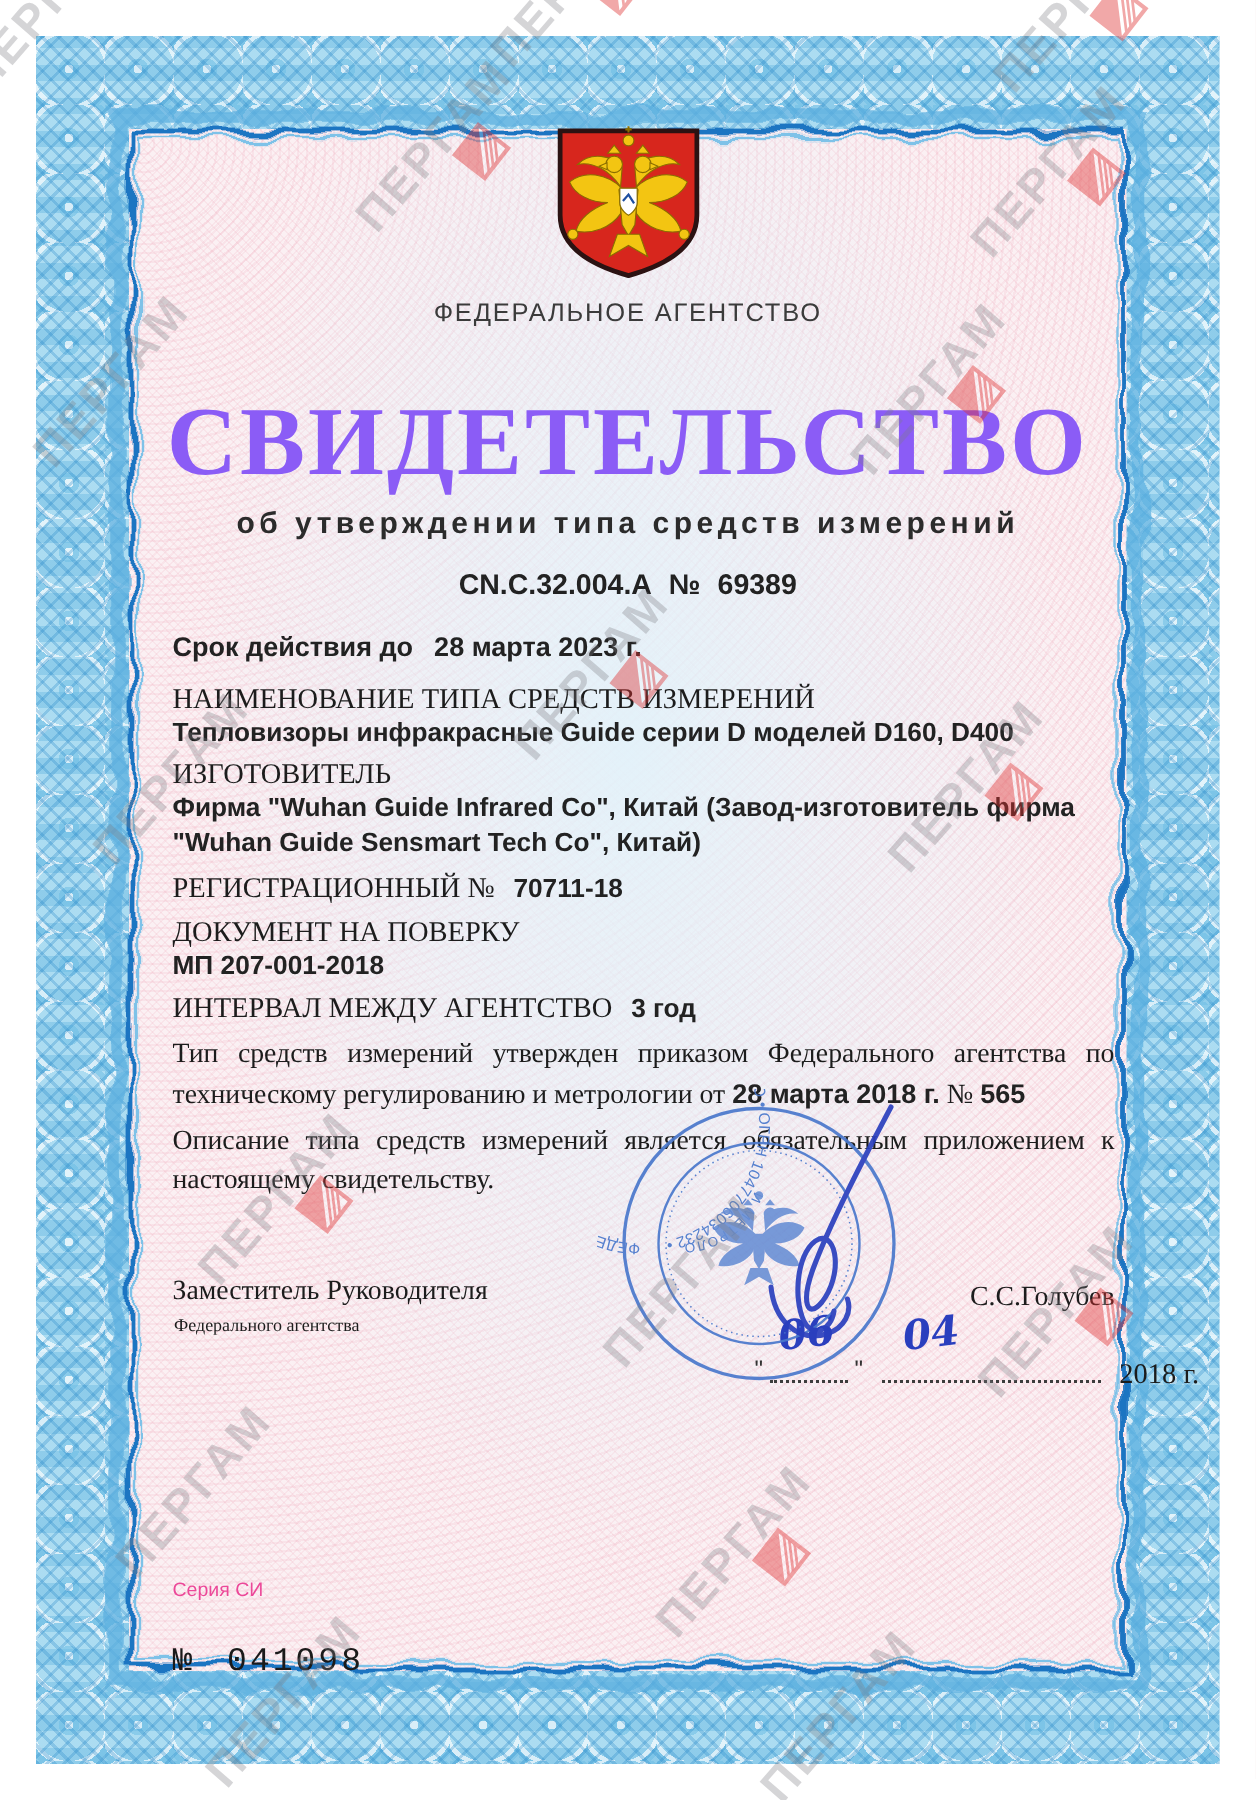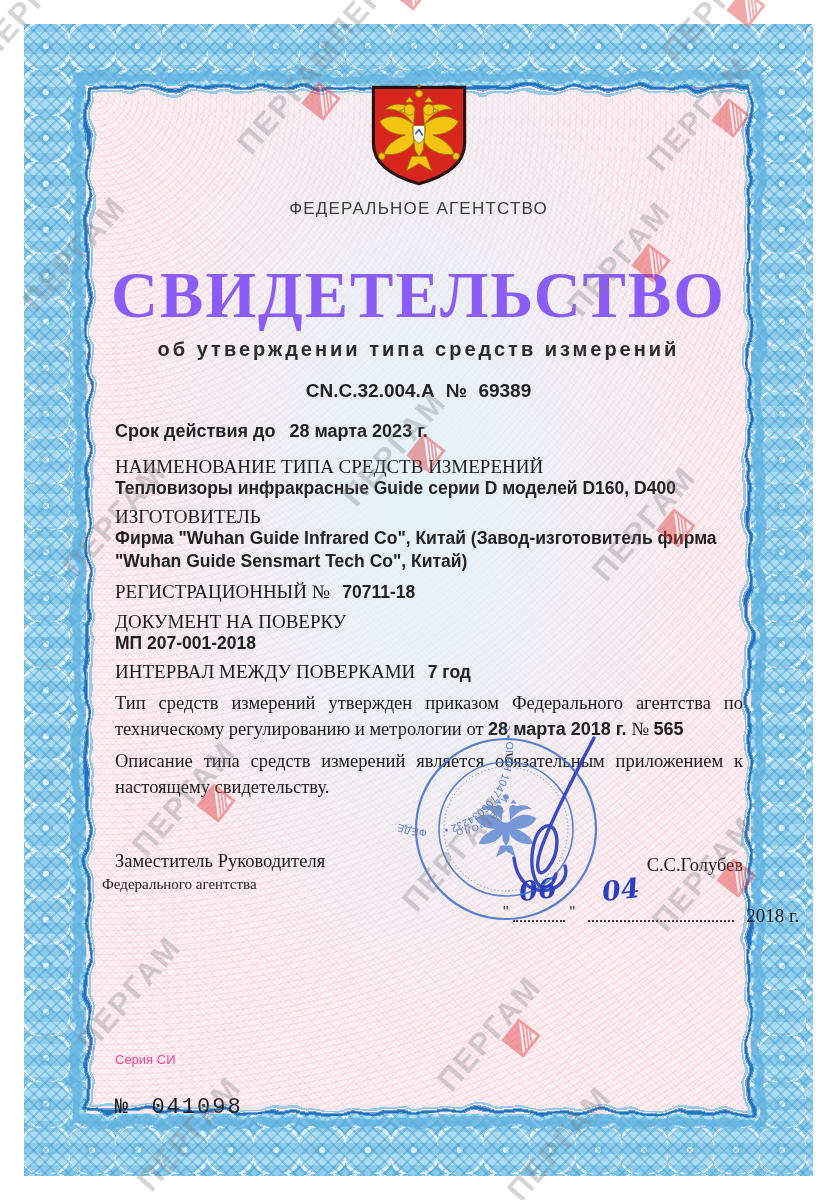--- a/index.html
+++ b/index.html
@@ -140,35 +140,35 @@
 
     <div class="abs" style="left:115px;top:581px">
       <span class="serif lbl">РЕГИСТРАЦИОННЫЙ №</span>
       <span class="sansb val" style="margin-left:8px">70711-18</span>
     </div>
 
     <div class="abs serif lbl" style="left:115px;top:611px">ДОКУМЕНТ НА ПОВЕРКУ</div>
     <div class="abs sansb val" style="left:115px;top:632px">МП 207-001-2018</div>
 
     <div class="abs" style="left:115px;top:661px">
-      <span class="serif lbl">ИНТЕРВАЛ МЕЖДУ ПОВЕРКАМИ</span>
-      <span class="sansb val" style="margin-left:8px">7 год</span>
+      <span class="serif lbl">ИНТЕРВАЛ МЕЖДУ АГЕНТСТВО</span>
+      <span class="sansb val" style="margin-left:8px">3 год</span>
     </div>
 
     <div class="abs serif para" style="left:115px;top:690px">
       <span>Тип средств измерений утвержден приказом Федерального агентства по техническому регулированию и метрологии от</span>
       <span class="sansb" style="font-size:18px">28 марта 2018 г.</span>
       <span>№</span>
       <span class="sansb" style="font-size:18px">565</span>
     </div>
 
     <div class="abs serif para" style="left:115px;top:748px">Описание типа средств измерений является обязательным приложением к настоящему свидетельству.</div>
 
     <div class="abs serif" style="left:115px;top:851px;font-size:18.5px">Заместитель Руководителя</div>
-    <div class="abs serif" style="left:102px;top:876px;font-size:15px">Федерального агентства</div>
+    <div class="abs serif" style="left:116px;top:876px;font-size:12px">Федерального агентства</div>
     <div class="abs serif" style="left:115px;top:855px;width:628px;text-align:right;font-size:18.5px">С.С.Голубев</div>
 
     <div class="abs" style="left:503px;top:900px;white-space:nowrap">
       <span class="quote">"</span>
       <span class="dotline" style="width:52px">
         <span class="hand" style="left:6px;top:-26px">06</span>
       </span>
       <span class="quote">"</span>
       <span class="dotline" style="width:146px;margin-left:8px">
         <span class="hand" style="left:14px;top:-26px">04</span>

